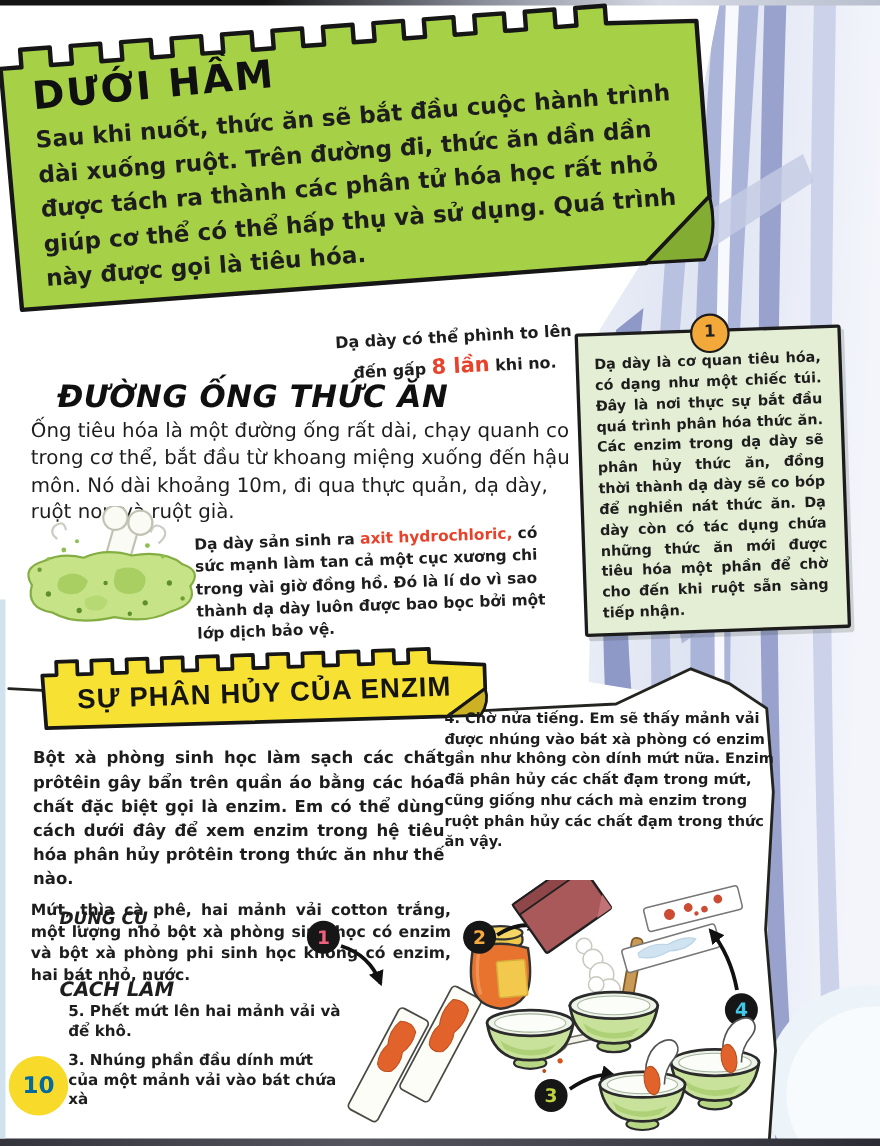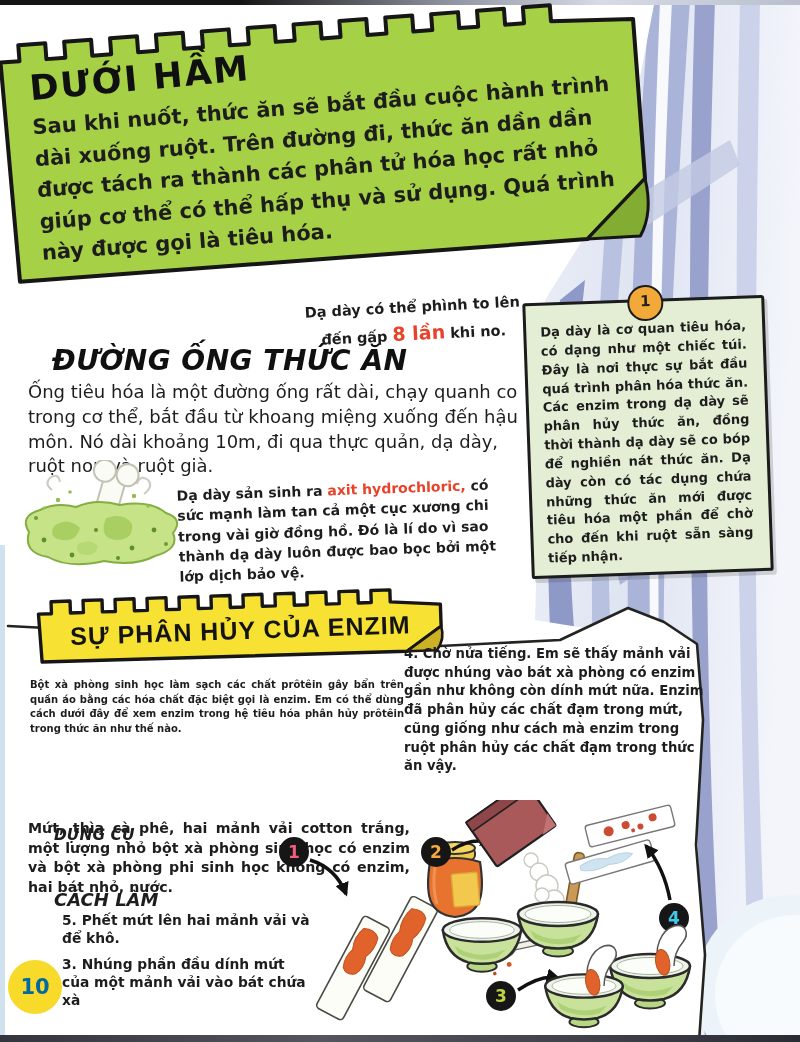--- a/index.html
+++ b/index.html
@@ -37,21 +37,21 @@
   .pipe-body{left:28px;top:380px;width:494px;font-size:18px;line-height:1.38;font-weight:400;}
 
   .acid-fact{left:178px;top:480px;width:324px;transform:rotate(-2deg);font-size:14px;line-height:1.45;font-weight:600;}
   .acid-fact .hl{color:#e8432a;font-weight:700;}
 
   
   .banner{left:36px;top:589px;width:414px;height:74px;transform:rotate(-2deg);}
   .banner .title{left:34px;top:27px;font-size:25px;font-weight:700;letter-spacing:1px;color:#141414;
     font-family:"Liberation Sans",sans-serif;}
 
-  .col-left-intro{left:30px;top:678px;width:374px;font-size:10px;line-height:1.47;font-weight:600;text-align:justify;}
+  .col-left-intro{left:30px;top:678px;width:374px;font-size:15px;line-height:1.47;font-weight:600;text-align:justify;}
   .h-tools{left:54px;top:799px;font-size:15.5px;font-weight:700;font-style:italic;margin-top:27px;}
   .tools-body{left:28px;top:819px;width:382px;font-size:14.2px;line-height:1.38;font-weight:600;text-align:justify;}
   .h-method{left:54px;top:889px;font-size:18px;font-weight:700;font-style:italic;text-align:center;}
   .method-steps{left:62px;top:911px;width:252px;font-size:13.8px;line-height:1.33;font-weight:600;}
   .method-steps p{margin:0 0 7px 0;}
   .col-right{left:404px;top:645px;width:308px;font-size:13.2px;line-height:1.42;font-weight:600;}
   .col-right p{margin:0 0 9px 0;}
 
   .page-num{left:8px;top:960px;width:54px;height:54px;border-radius:50%;background:#f7da2a;
     text-align:center;line-height:54px;font-size:21px;font-weight:700;color:#0369a1;}

